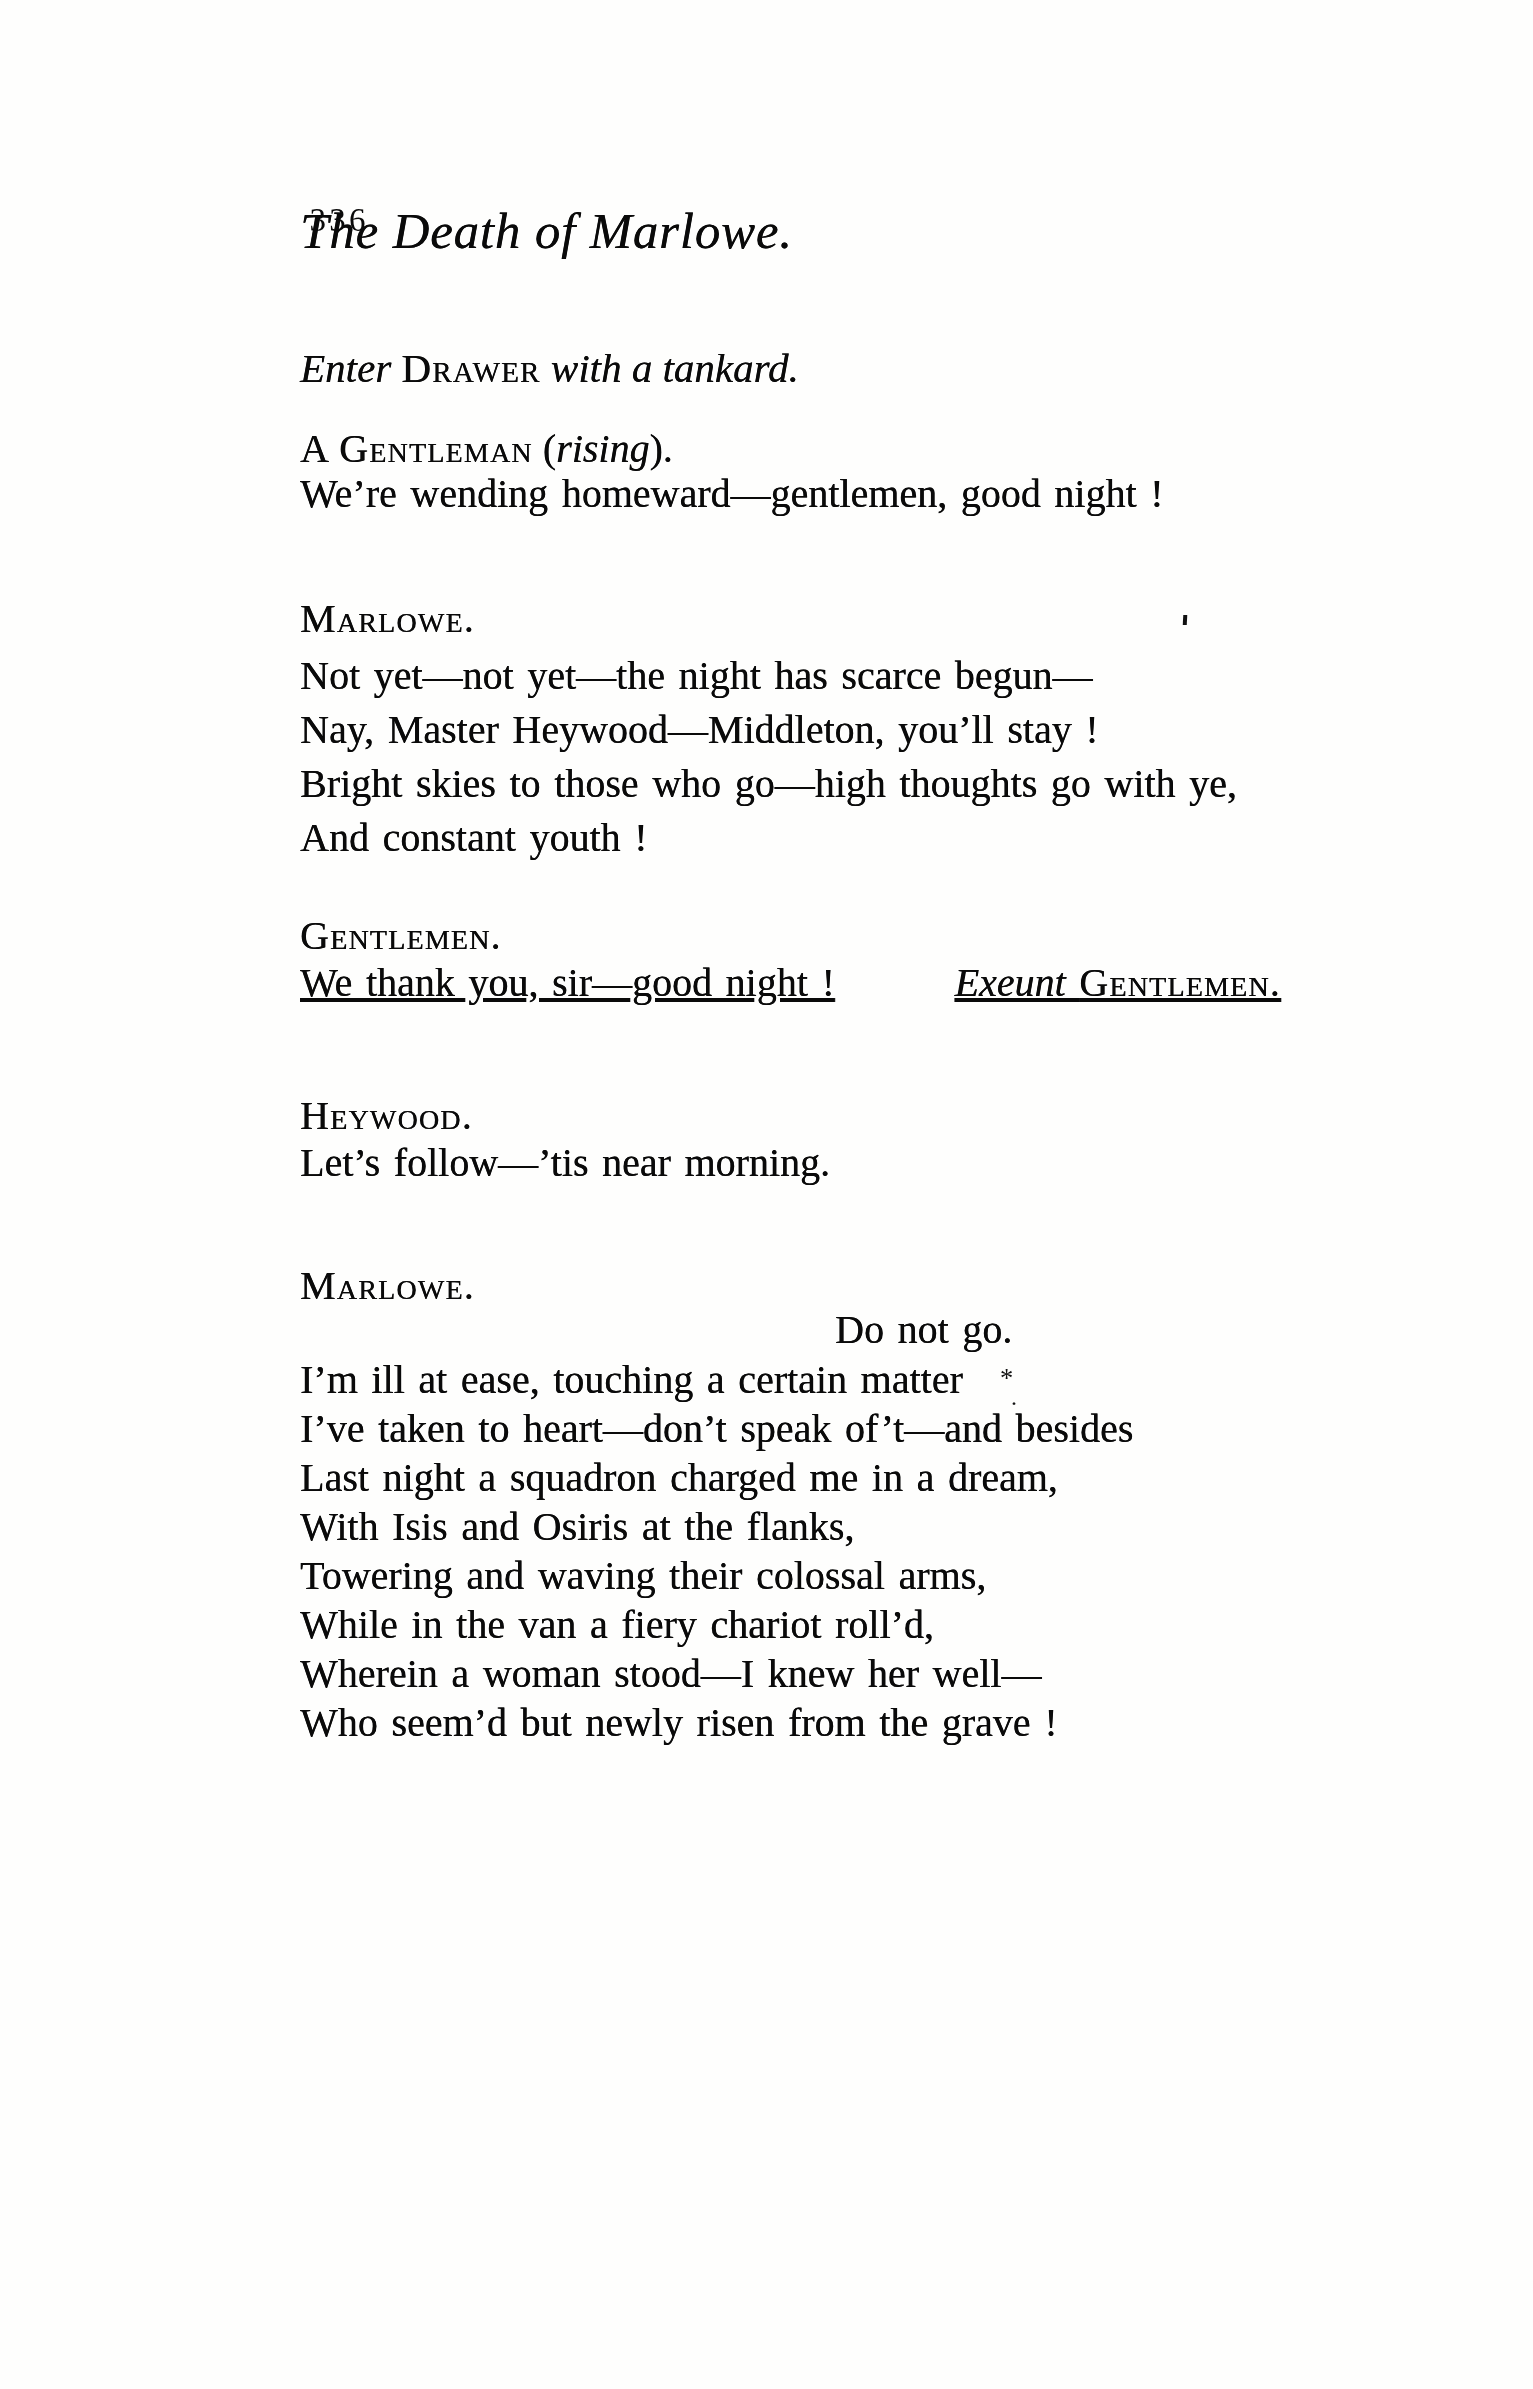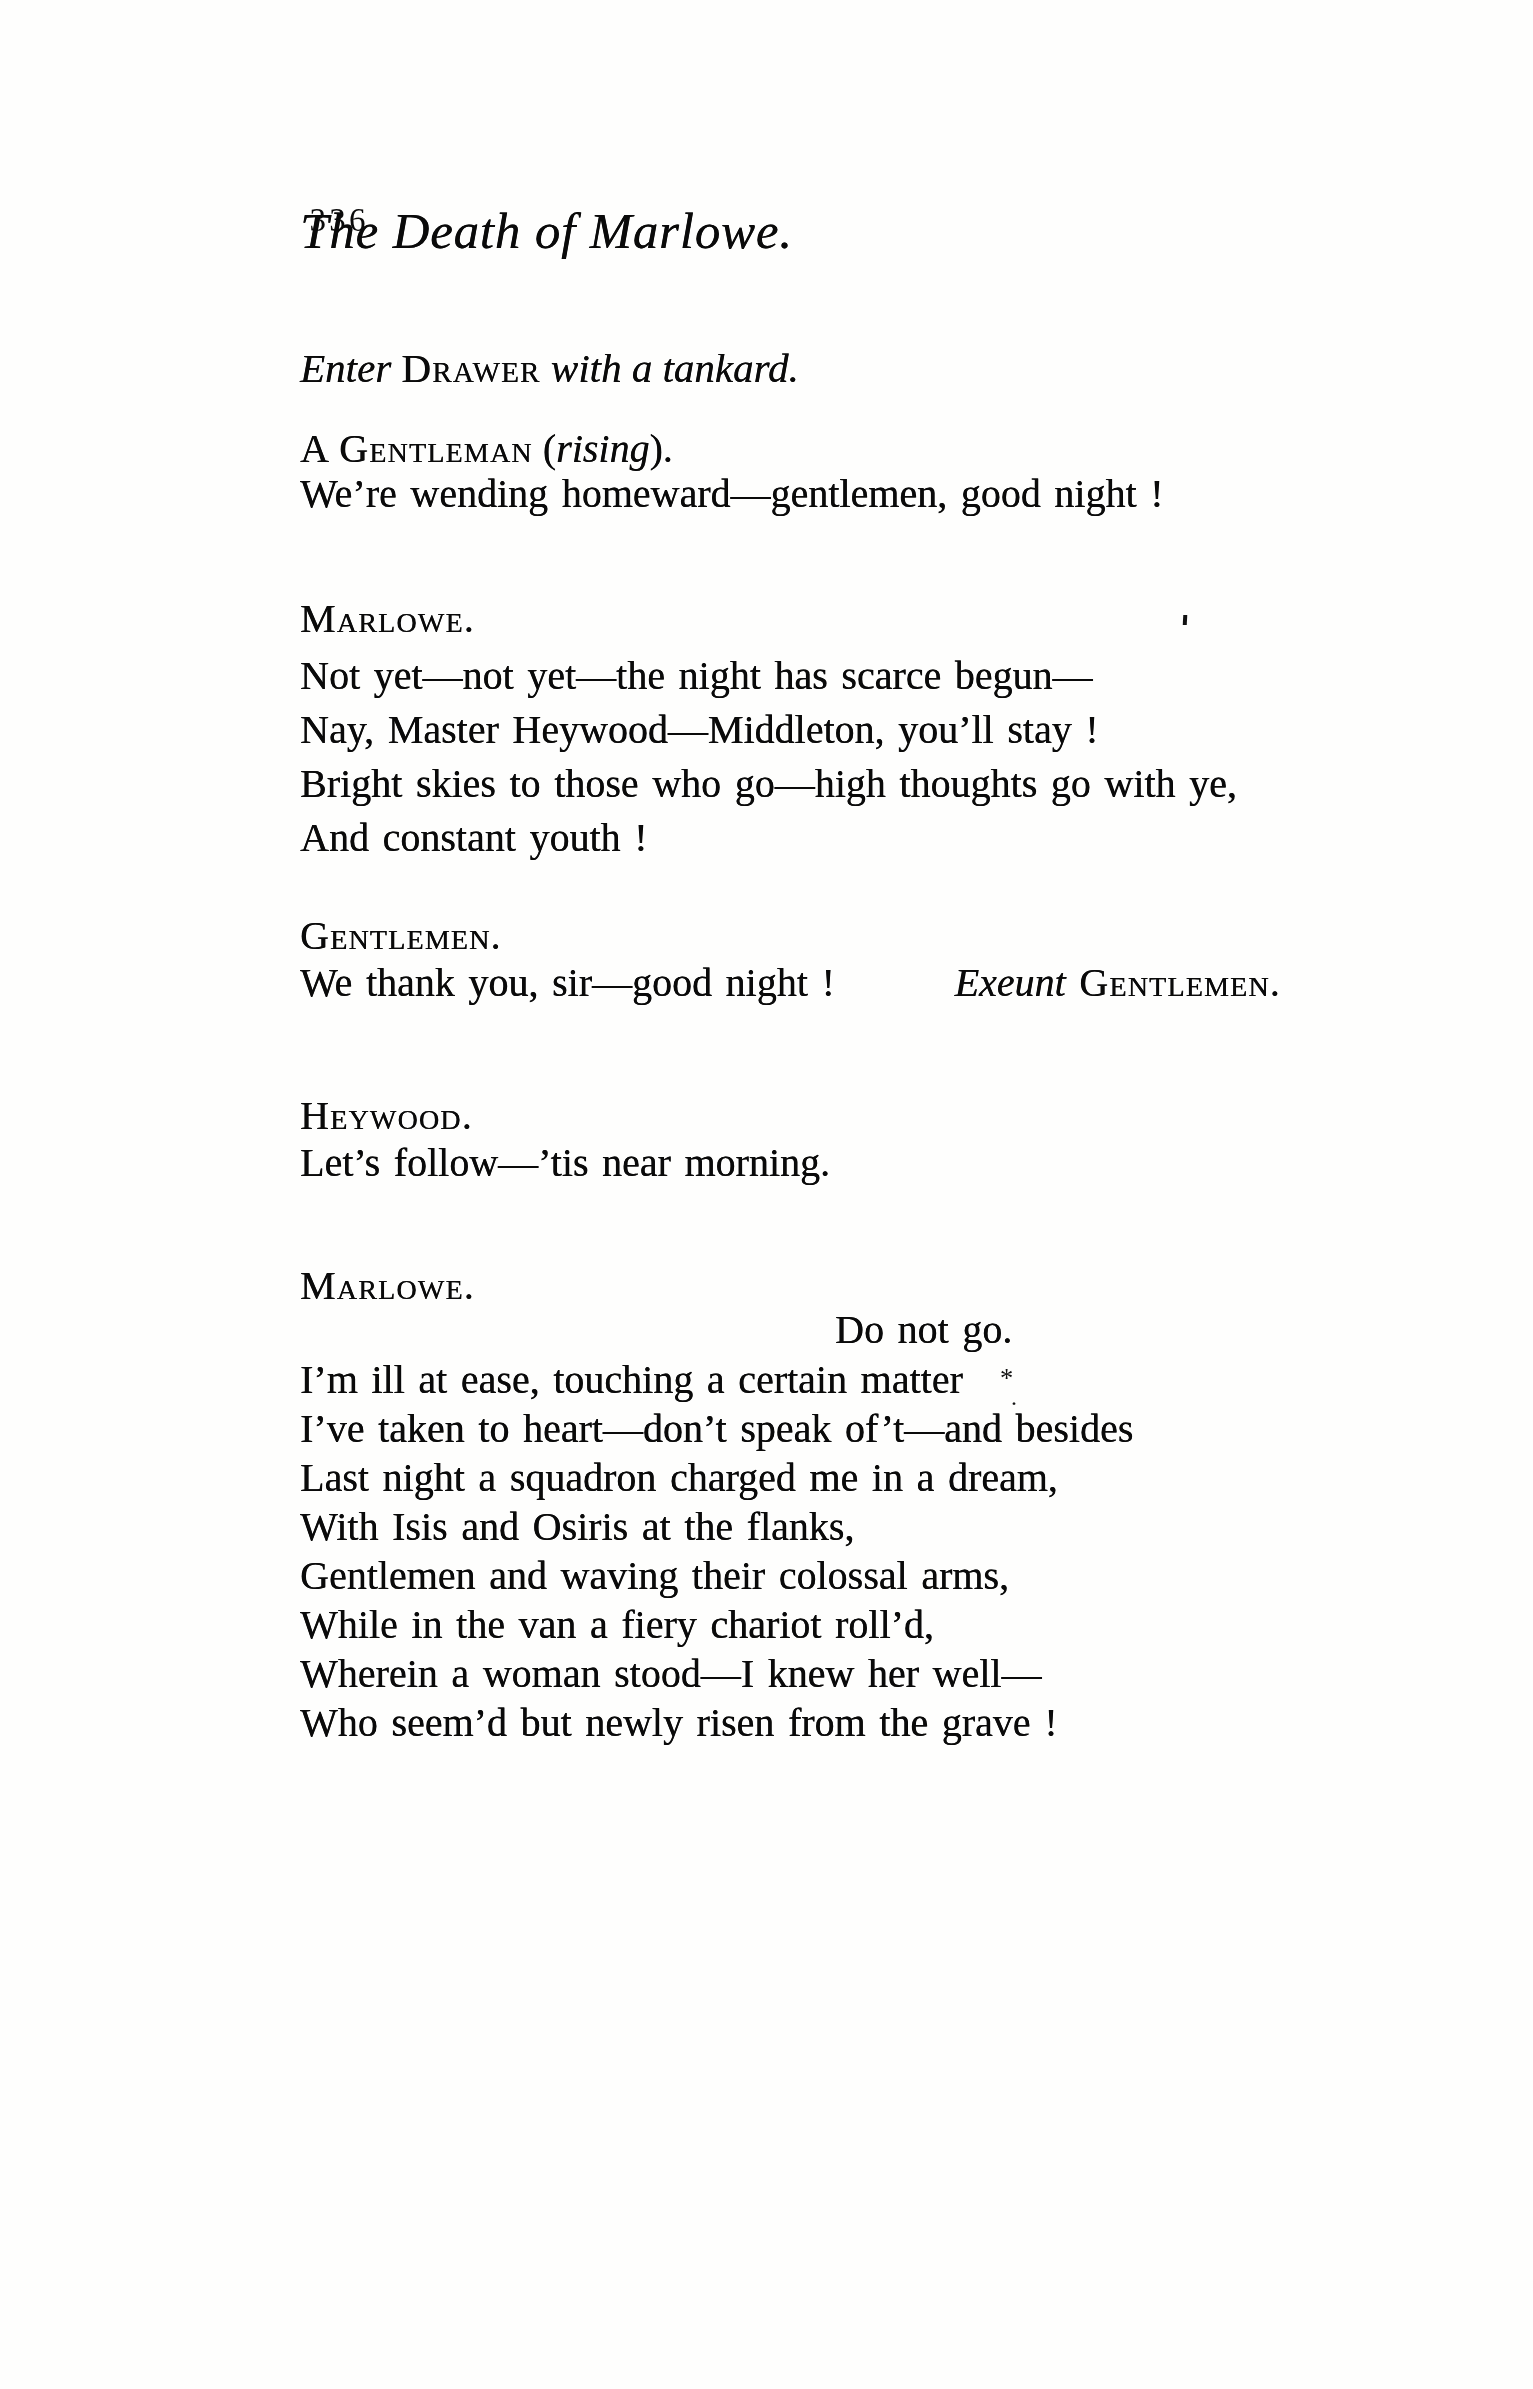--- a/index.html
+++ b/index.html
@@ -37,21 +37,21 @@
   .speaker-head { text-shadow: 0.3px 0 0 currentColor; margin-top: 20px; }
 
   .line, .verse div {
     white-space: nowrap;
     word-spacing: 0.09em;
     text-shadow: 0.3px 0 0 currentColor;
   }
   .verse1 { line-height: 54px; }
   .verse2 { line-height: 49px; }
 
-  .dialog-split { display: flex; justify-content: space-between; align-items: center; }
+  .dialog-split { display: flex; justify-content: space-between; align-items: center; text-decoration: underline; }
 
   .ink-mark { color: #111; text-shadow: none; }
   .tick {
     width: 4px; height: 10.4px; background: #111;
     transform: rotate(3deg);
   }
   .star-mark { font-size: 26.4px; }
   .dot-mark { font-size: 24px; }
 </style>
 </head>
@@ -101,20 +101,20 @@
   <div class="abs line" style="left:835px; top:1306px">Do not go.</div>
 
   <span class="abs ink-mark star-mark" style="left:1000px; top:1363px">*</span>
   <span class="abs ink-mark dot-mark" style="left:1011px; top:1384px">.</span>
 
   <div class="abs col verse verse2" style="top:1355px">
     <div>I’m ill at ease, touching a certain matter</div>
     <div>I’ve taken to heart—don’t speak of’t—and besides</div>
     <div>Last night a squadron charged me in a dream,</div>
     <div>With Isis and Osiris at the flanks,</div>
-    <div>Gentlemen and waving their colossal arms,</div>
+    <div>Towering and waving their colossal arms,</div>
     <div>While in the van a fiery chariot roll’d,</div>
     <div>Wherein a woman stood—I knew her well—</div>
     <div>Who seem’d but newly risen from the grave !</div>
   </div>
 
 </div>
 
 
 </body></html>

